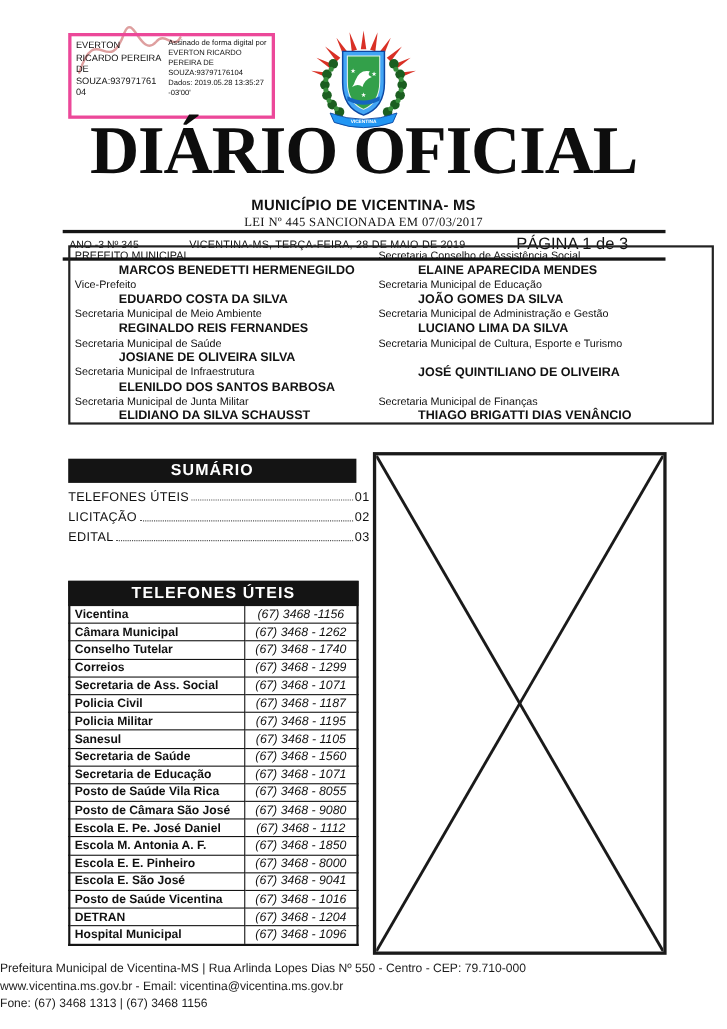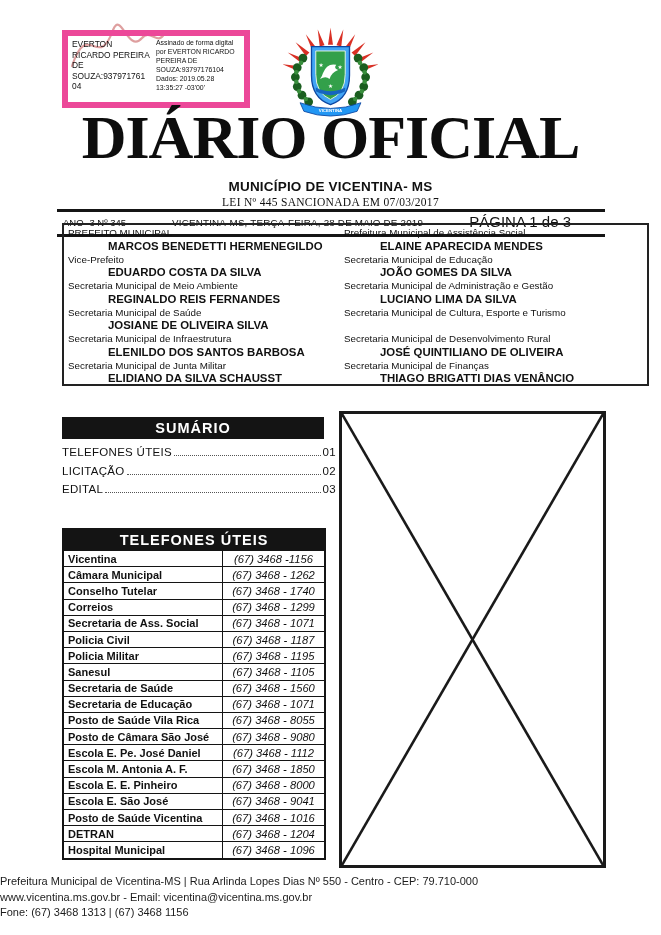--- a/index.html
+++ b/index.html
@@ -3,21 +3,21 @@
 <meta charset="utf-8">
 <style>
   html,body{margin:0;padding:0;background:#ffffff;}
   .page{
     position:relative;width:661px;height:935px;background:#fff;overflow:hidden;
     font-family:"Liberation Sans",sans-serif;color:#111;
   }
   
   .sig-box{
     position:absolute;left:62px;top:30px;width:188px;height:78px;
-    border:6px solid #ec4899;display:flex;box-sizing:border-box;padding:3px 3px 2px 4px;gap:6px;
+    border:3px solid #ec4899;display:flex;box-sizing:border-box;padding:3px 3px 2px 4px;gap:6px;
   }
   .sig-scribble{position:absolute;left:58px;top:8px;width:110px;height:72px;opacity:.85;pointer-events:none;}
   .sig-left{width:78px;font-size:8.4px;line-height:1.25;letter-spacing:0;word-break:break-word;}
   .sig-right{flex:1;font-size:6.9px;line-height:1.3;word-break:break-word;}
   
   .crest{position:absolute;left:283px;top:20px;width:95px;height:99px;}
   
   .title{
     position:absolute;left:0;right:0;top:105px;text-align:center;
     font-family:"Liberation Serif",serif;font-weight:bold;font-size:62px;
@@ -182,40 +182,39 @@
         </div>
 
         <div class="entry">
           <div class="role">Secretaria Municipal de Junta Militar</div>
           <div class="name">ELIDIANO DA SILVA SCHAUSST</div>
         </div>
       </div>
     <div class="off-col off-right">
 
         <div class="entry">
-          <div class="role">Prefeitura Municipal de Assistência Social</div>
+          <div class="role">Secretaria Conselho de Assistência Social</div>
           <div class="name">ELAINE APARECIDA MENDES</div>
         </div>
 
         <div class="entry">
           <div class="role">Secretaria Municipal de Educação</div>
           <div class="name">JOÃO GOMES DA SILVA</div>
         </div>
 
         <div class="entry">
           <div class="role">Secretaria Municipal de Administração e Gestão</div>
           <div class="name">LUCIANO LIMA DA SILVA</div>
         </div>
 
         <div class="entry">
           <div class="role">Secretaria Municipal de Cultura, Esporte e Turismo</div>
         </div>
 
         <div class="entry">
-          <div class="role">Secretaria Municipal de Desenvolvimento Rural</div>
           <div class="name">JOSÉ QUINTILIANO DE OLIVEIRA</div>
         </div>
 
         <div class="entry">
           <div class="role">Secretaria Municipal de Finanças</div>
           <div class="name">THIAGO BRIGATTI DIAS VENÂNCIO</div>
         </div>
       </div>
   </div>
 

